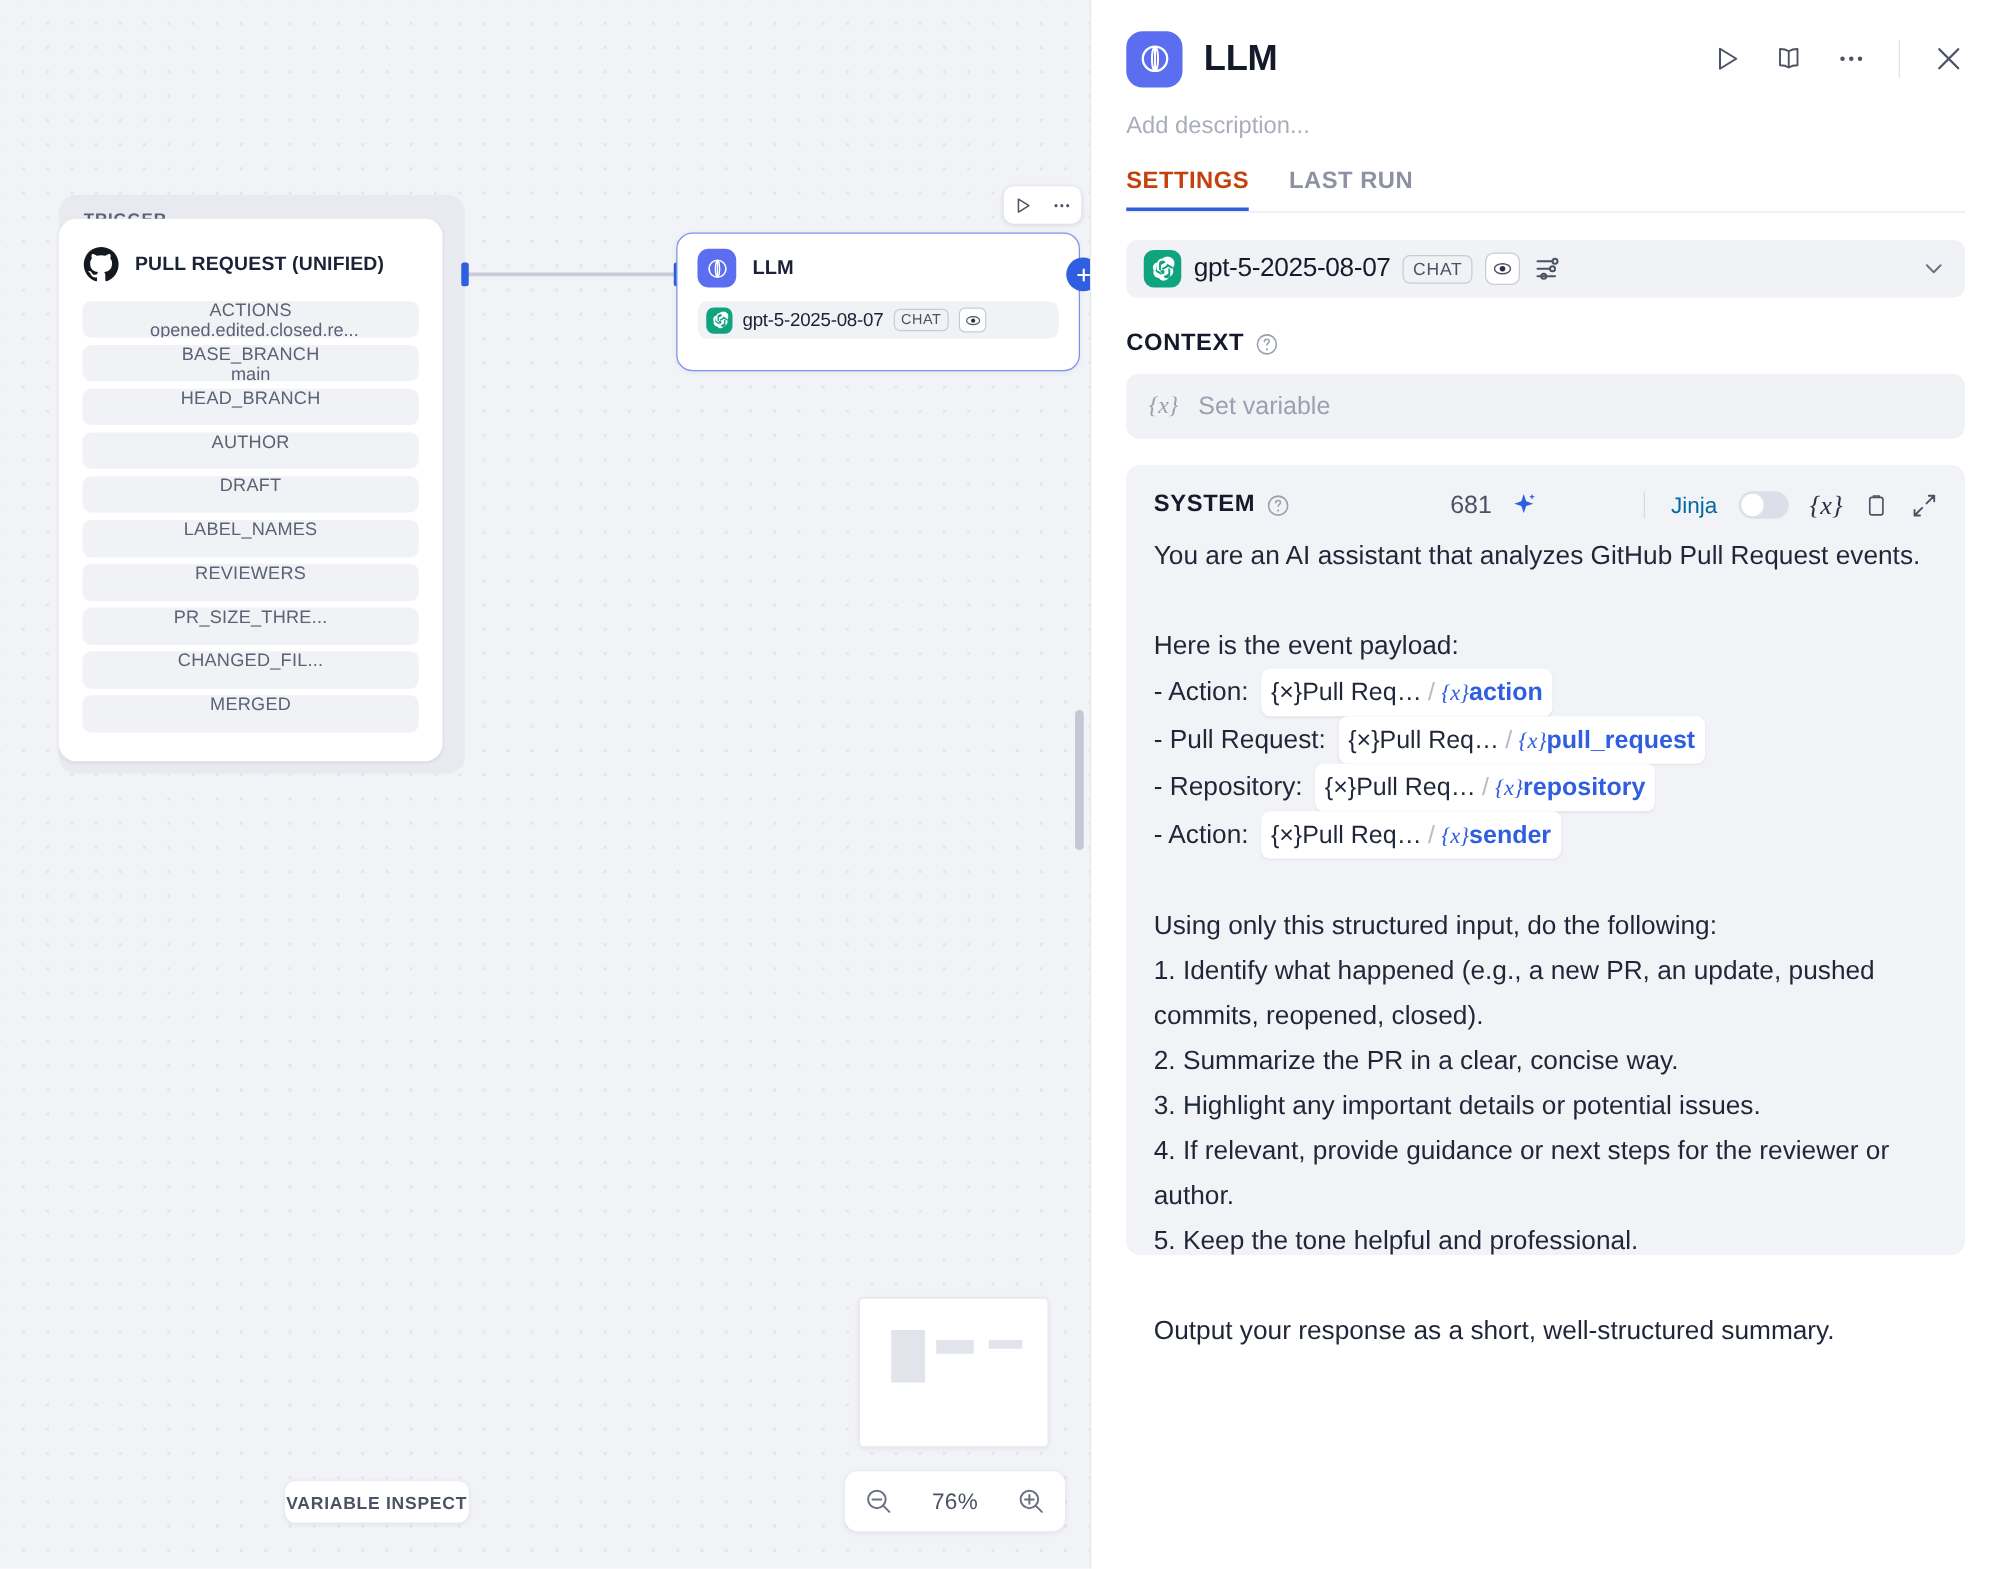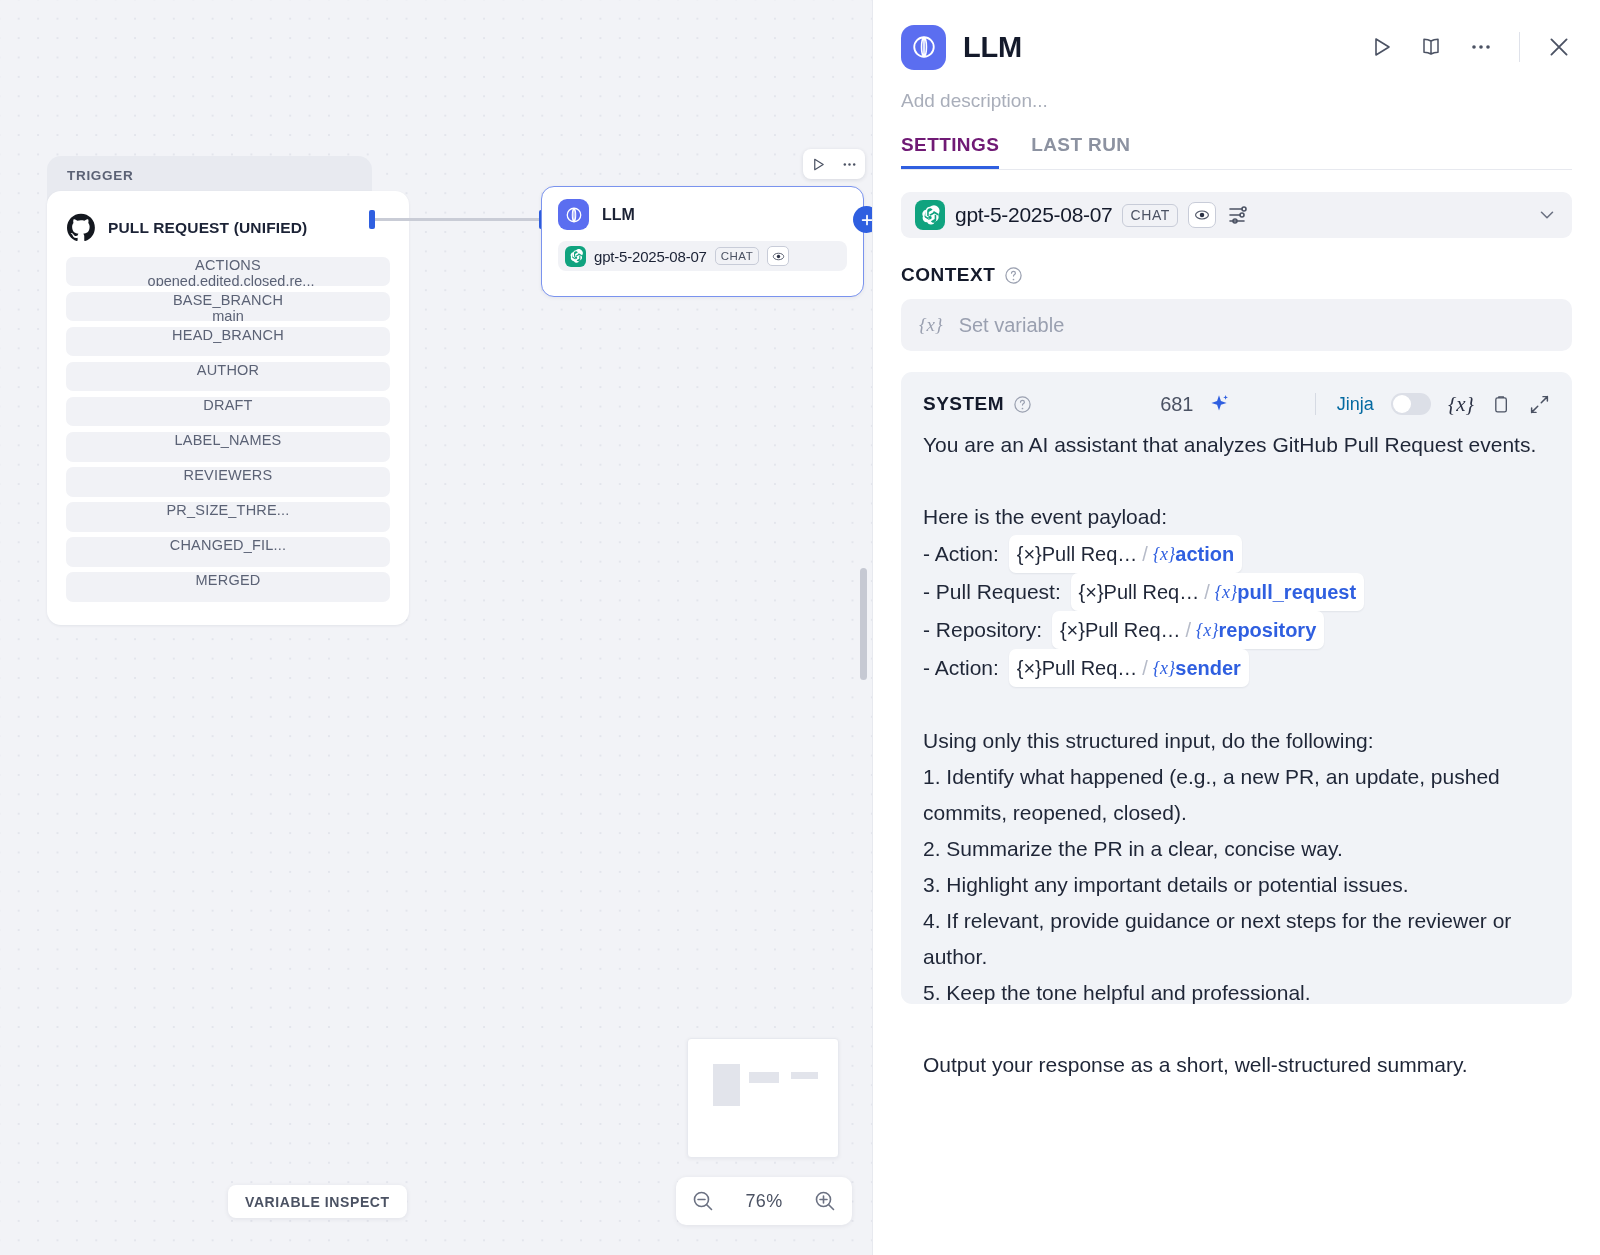--- a/index.html
+++ b/index.html
@@ -30,22 +30,22 @@
     width: 325px; height: 463px;
     background: #e8eaf0;
     border-radius: 14px;
     padding: 0;
   }
   #trigger-label {
     font-size: 13.5px; font-weight: bold; letter-spacing: 0.7px;
     color: #5b6275; padding: 12px 0 0 20px;
   }
   #trigger-card {
-    position: absolute; left: 0; top: 35px;
-    width: 362px; height: 434px;
+    position: absolute; left: 0; top: 19px;
+    width: 307px; height: 434px;
     background: #ffffff; border-radius: 14px;
     box-shadow: 0 1px 3px rgba(20,25,50,0.07);
     padding: 14px 19px 16px 19px;
   }
   #trigger-head { display: flex; align-items: center; gap: 12px; height: 46px; }
   #trigger-title {
     font-size: 15.5px; font-weight: bold; letter-spacing: 0.15px; color: #1b2235;
   }
   .trig-row {
     height: 29.5px; margin-top: 5.6px;
@@ -135,21 +135,21 @@
   #mm-3 { left: 103px; top: 33px; width: 27px; height: 7px; }
   #zoom-controls {
     position: absolute; left: 676px; top: 1177px;
     width: 176px; height: 48px; background: #fff; border-radius: 10px;
     box-shadow: 0 1px 5px rgba(20,25,50,0.08);
     display: flex; align-items: center; justify-content: space-around;
   }
   #zoom-level { font-size: 18px; color: #4b5263; letter-spacing: 0.3px; }
   #variable-inspect-btn {
     position: absolute; left: 228px; top: 1185px;
-    height: 33px; padding: 0 17px;
+    height: 33px; padding: 0 1px;
     background: #fff; border-radius: 8px;
     box-shadow: 0 1px 5px rgba(20,25,50,0.08);
     display: flex; align-items: center;
     font-size: 14px; font-weight: bold; letter-spacing: 0.6px; color: #4b5263;
   }
 
   
   #panel {
     position: relative;
     width: 728px; height: 1255px; flex: 0 0 728px;
@@ -167,21 +167,21 @@
   #panel-actions { margin-left: auto; display: flex; align-items: center; gap: 26px; }
   .hdr-divider { width: 1px; height: 30px; background: #dfe2ea; }
   #panel-desc {
     font-size: 19px; color: #a9aeba; margin-top: -4px; margin-bottom: 22px;
   }
   #tabs { display: flex; gap: 32px; border-bottom: 1px solid #e7e9ef; }
   .tab {
     font-size: 19px; font-weight: bold; letter-spacing: 0.4px;
     padding-bottom: 13px; color: #8c92a1;
   }
-  .tab.active { color: #701a75; box-shadow: inset 0 -3px 0 #2f5fe0; }
+  .tab.active { color: #c2410c; box-shadow: inset 0 -3px 0 #2f5fe0; }
 
   #model-select {
     margin-top: 22px; height: 46px; background: #f1f2f6; border-radius: 9px;
     display: flex; align-items: center; padding: 0 14px; gap: 10px;
   }
   .oai-sq-lg { width: 30px; height: 30px; border-radius: 8px; background: #10a37f;
     display:flex; align-items:center; justify-content:center; flex:0 0 30px; }
   #model-name { font-size: 21px; color: #141a2b; letter-spacing: -0.3px; }
   .chat-badge-lg {
     border: 1px solid #c8ccd8; border-radius: 6px; font-size: 14px;

